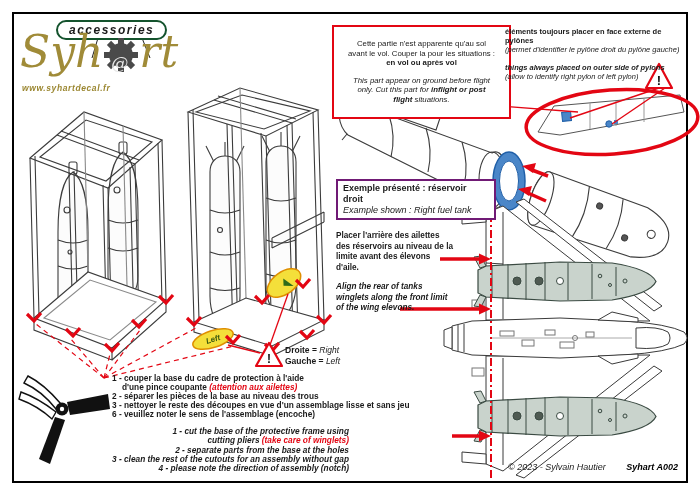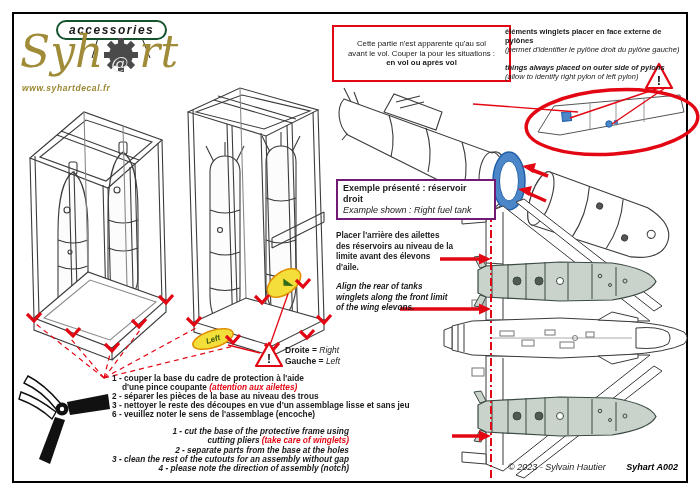--- a/index.html
+++ b/index.html
@@ -296,24 +296,25 @@
             <rect x="-3" y="-17" width="6" height="7" transform="rotate(225)"></rect>
             <rect x="-3" y="-17" width="6" height="7" transform="rotate(270)"></rect>
             <rect x="-3" y="-17" width="6" height="7" transform="rotate(315)"></rect>
             <circle r="12"></circle>
           </g>
         </svg><span class="at">@</span></span><span>rt</span></div>
   <div class="site">www.syhartdecal.fr</div>
 
   <div class="rednote">
     <p><span>Cette partie n'est apparente qu'au sol avant le vol. Couper la pour les situations : </span><b>en vol ou après vol</b></p>
+    <p><span>This part appear on ground before flight only. Cut this part for </span><b>inflight or post flight</b><span> situations.</span></p>
   </div>
 
   <div class="pylnote">
-    <div class="b">éléments winglets placer en face externe de pylônes</div>
+    <div class="b">éléments toujours placer en face externe de pylônes</div>
     <div class="i">(permet d'identifier le pylône droit du pylône gauche)</div>
     <div class="bi mt">things always placed on outer side of pylons</div>
     <div class="i">(allow to identify right pylon of left pylon)</div>
   </div>
 
   <div class="exbox">
     <div class="b">Exemple présenté : réservoir droit</div>
     <div class="i">Example shown : Right fuel tank</div>
   </div>
 

